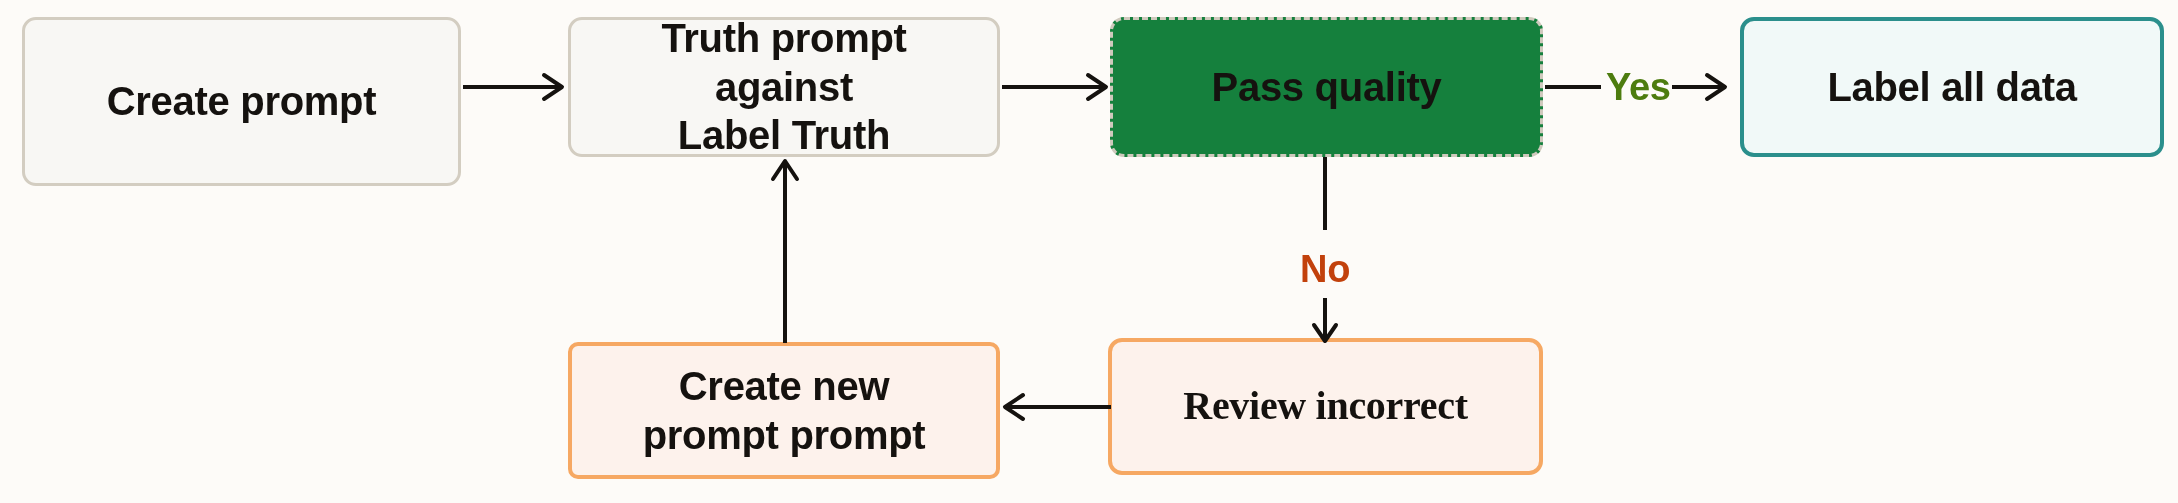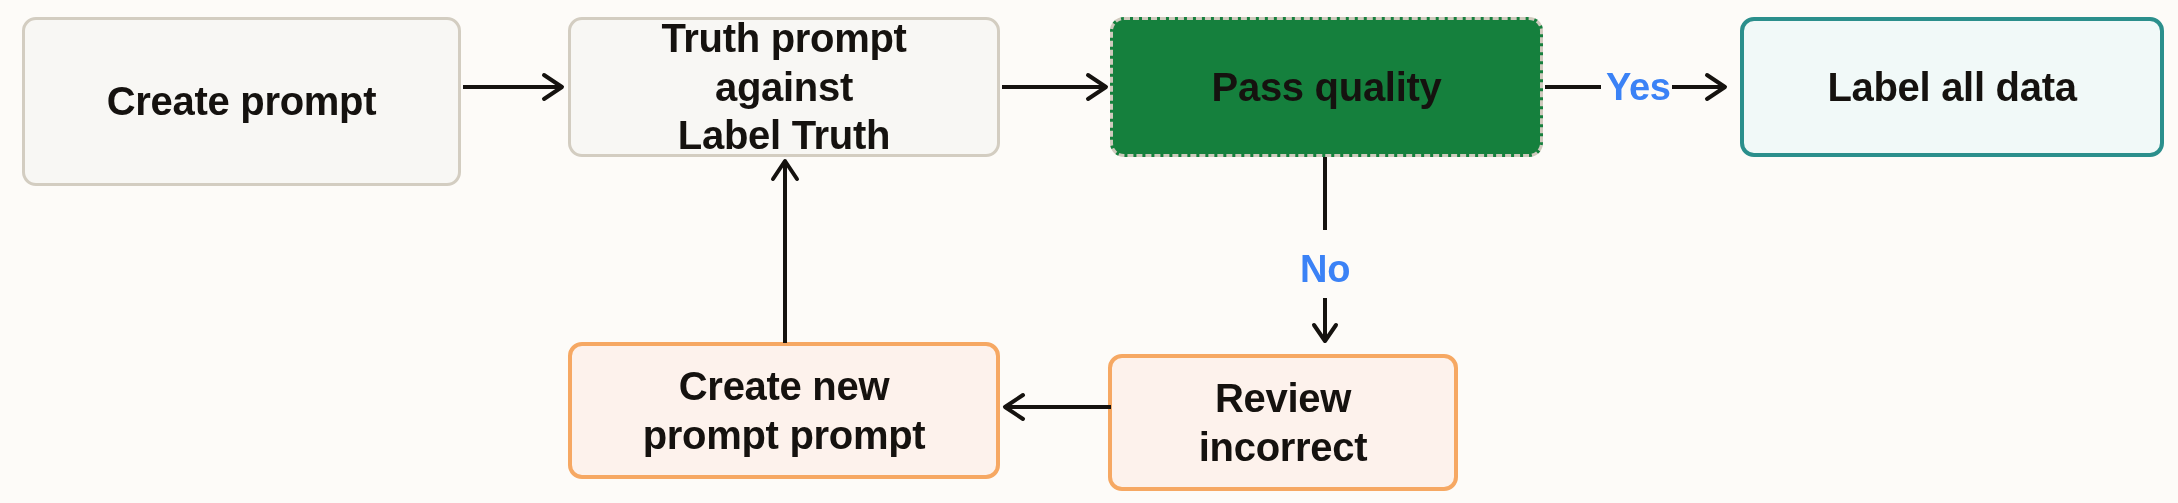--- a/index.html
+++ b/index.html
@@ -57,22 +57,22 @@
   .conn svg { display: block; overflow: visible; }
 
   .edge-label {
     position: absolute;
     font-size: 38px;
     font-weight: 700;
     letter-spacing: -0.3px;
     line-height: 1;
     white-space: nowrap;
   }
-  .label-yes { color: #3b82f6; }
-  .label-no  { color: #3b82f6; }
+  .label-yes { color: #4d7c0f; }
+  .label-no  { color: #c2410c; }
 </style>
 </head>
 <body>
 
 <div id="canvas">
 
   <div class="node node-neutral" style="left:22px; top:17px; width:439px; height:169px;">
     <span>Create prompt</span>
   </div>
 
@@ -86,28 +86,28 @@
   <div class="node node-decision" style="left:1110px; top:17px; width:433px; height:140px;">
     <span>
       <span>Pass quality</span><br>
     </span>
   </div>
 
   <div class="node node-success" style="left:1728px; top:17px; width:424px; height:140px;margin-left:12px;">
     <span>Label all data</span>
   </div>
 
-  <div class="node node-warn" style="left:568px; top:342px; width:432px; height:137px;">
+  <div class="node node-warn" style="left:568px; top:342px; width:432px; height:137px;border-radius:10px;">
     <span>
       <span>Create new</span><br>
       <span>prompt prompt</span>
     </span>
   </div>
 
-  <div class="node node-warn" style="left:1108px; top:354px; width:350px; height:137px;">
+  <div class="node node-warn" style="left:1108px; top:338px; width:435px; height:137px;font-family:Liberation Serif, serif;">
     <span>
       <span>Review incorrect</span><br>
     </span>
   </div>
 
   <div class="conn" style="left:461px; top:72px; width:110px; height:40px;">
     <svg width="110" height="40" viewBox="0 0 110 40" aria-hidden="true">
       <line x1="2" y1="15" x2="98" y2="15" stroke="#15120f" stroke-width="4"></line>
       <polyline points="83,3 101,15 83,27" fill="none" stroke="#15120f" stroke-width="4" stroke-linecap="round" stroke-linejoin="round"></polyline>
     </svg>

